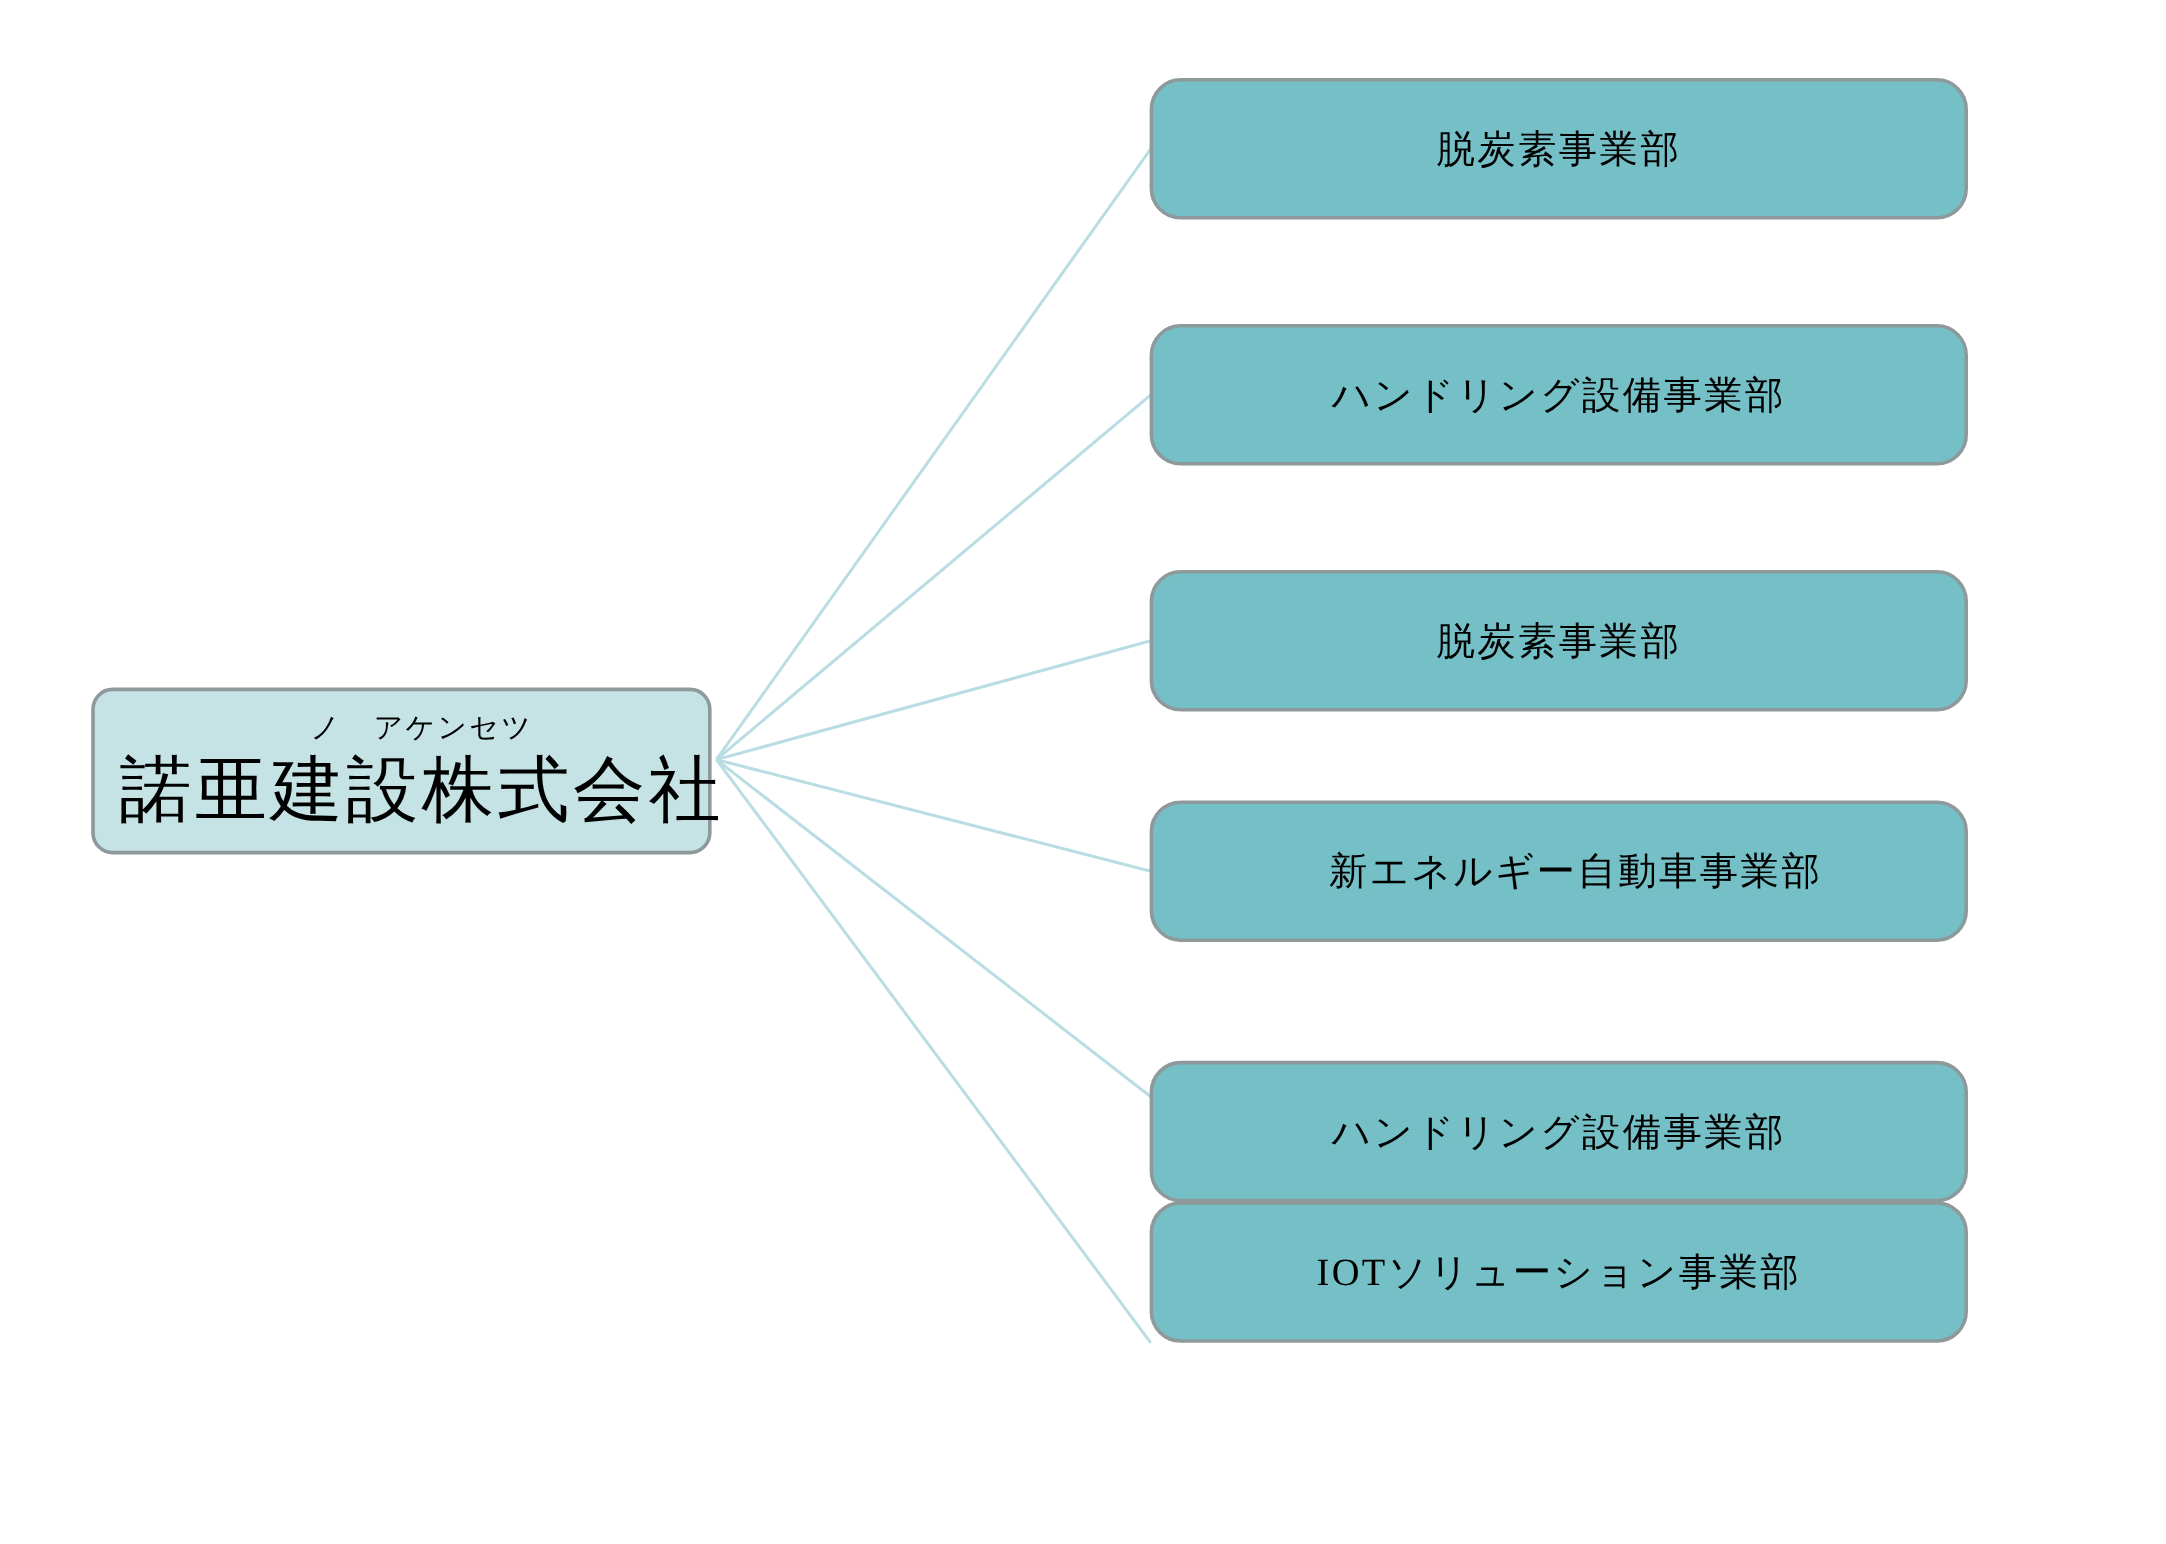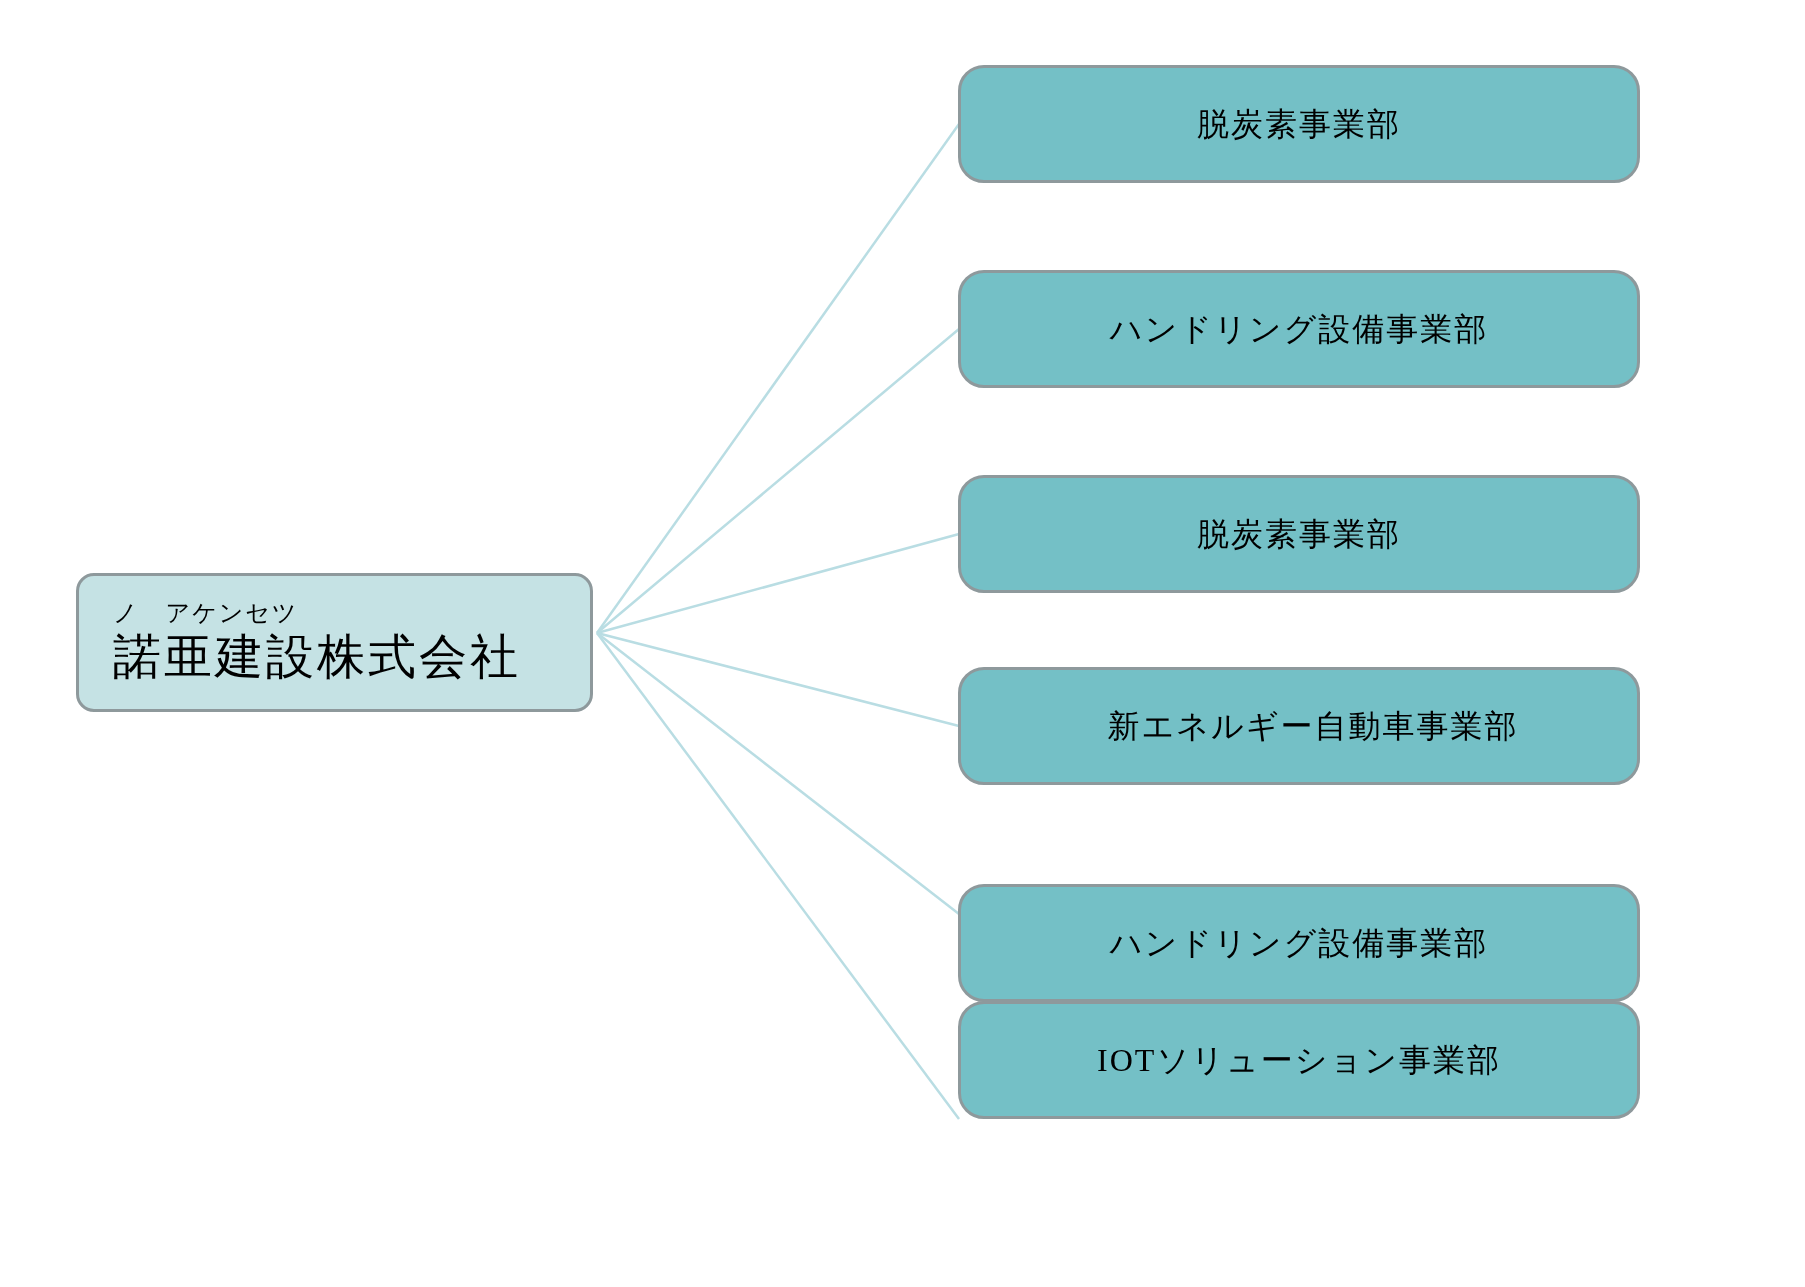--- a/index.html
+++ b/index.html
@@ -34,39 +34,40 @@
     z-index: 1;
   }
   svg.connectors line {
     stroke: var(--connector);
     stroke-width: 2.5;
   }
   .node {
     position: absolute;
     border: 3px solid var(--border);
     z-index: 2;
+    align-items: center;
   }
   .root-node {
     left: 76px; top: 573px;
     width: 517px; height: 139px;
     background: var(--root-fill);
     border-radius: 18px;
     display: flex;
     flex-direction: column;
     justify-content: center;
     padding-left: 34px;
     gap: 6px;
   }
   .root-furigana {
     font-size: 24px;
     letter-spacing: 2px;
     line-height: 1;
   }
   .root-name {
-    font-size: 48px;
+    font-size: 60px;
     letter-spacing: 3px;
     line-height: 1.1;
     white-space: nowrap;
   }
   .dept-node {
     left: 958px;
     width: 682px; height: 118px;
     background: var(--department-fill);
     border-radius: 26px;
     display: flex;

